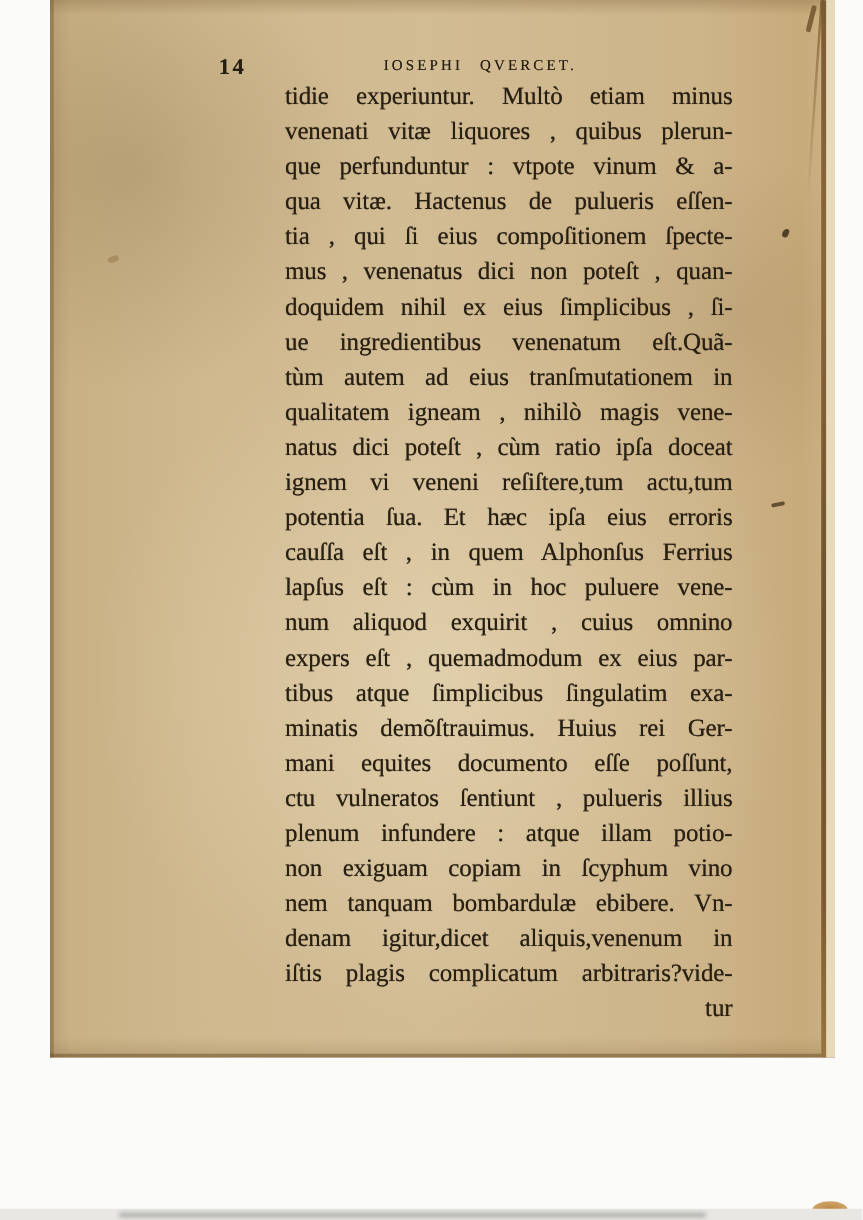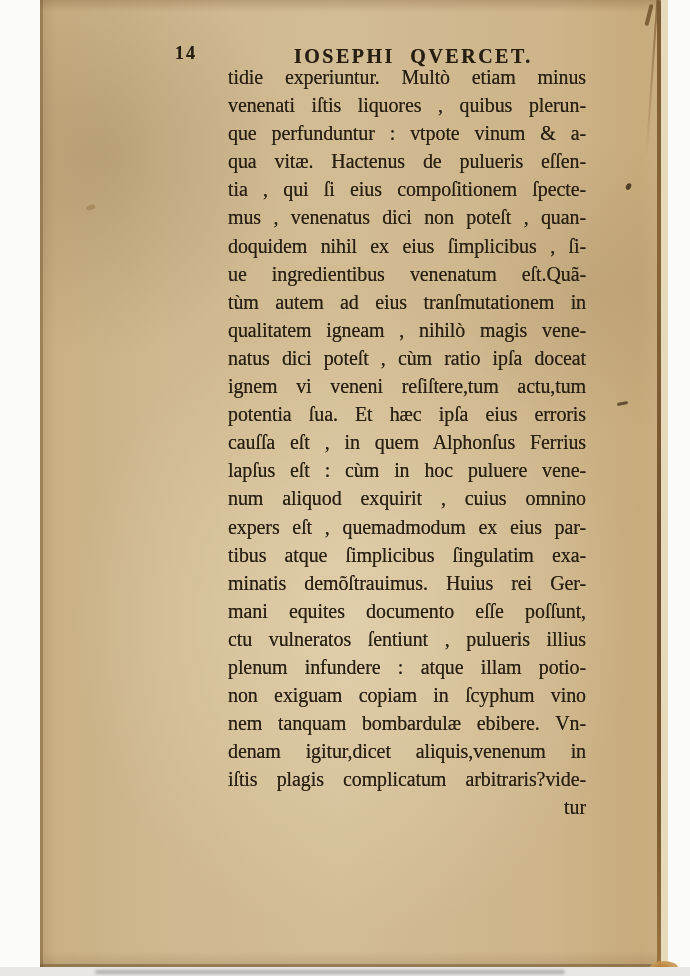--- a/index.html
+++ b/index.html
@@ -3,21 +3,21 @@
 <meta charset="utf-8">
 <style>
   html,body{margin:0;padding:0;}
   body{
     width:690px;height:976px;position:relative;overflow:hidden;
     background:#fbfbfa;
     font-family:"Liberation Serif","DejaVu Serif",serif;
   }
   
   .paper{
-    position:absolute;left:40px;top:0;width:628px;height:967px;
+    position:absolute;left:40px;top:0;width:628px;height:846px;
     background:
       linear-gradient(180deg, rgba(122,92,52,.30) 0px, rgba(122,92,52,0) 12px),
       linear-gradient(0deg,  rgba(122,92,52,.22) 0px, rgba(122,92,52,0) 16px),
       radial-gradient(ellipse 62% 46% at 50% 64%, rgba(255,247,221,.32), rgba(255,247,221,0) 72%),
       radial-gradient(ellipse 42% 30% at 10% 16%, rgba(105,78,40,.20), rgba(105,78,40,0) 70%),
       radial-gradient(ellipse 30% 22% at 88% 30%, rgba(110,82,45,.12), rgba(110,82,45,0) 70%),
       linear-gradient(90deg,#bda176 0px,#c9b185 16px,#cfb88e 120px,#d2bc94 300px,#cdb489 520px,#c7ab7b 600px,#cbb184 628px);
   }
   .edge-left{position:absolute;left:0;top:0;bottom:0;width:3px;background:rgba(118,88,48,.45);}
   .edge-bottom{position:absolute;left:0;right:0;bottom:0;height:3px;background:rgba(108,80,44,.5);}
@@ -36,22 +36,22 @@
   .corner-blob{position:absolute;left:650px;top:961px;width:28px;height:13px;background:radial-gradient(ellipse at 50% 50%,#b5772f,#c99a55 70%,rgba(201,154,85,0));border-radius:50%;opacity:.9;}
   
   .bottom-strip{position:absolute;left:0;right:0;bottom:0;height:9px;background:#e8e7e4;}
   .bottom-smudge{position:absolute;left:95px;bottom:2px;width:470px;height:4px;background:rgba(122,121,117,.5);border-radius:2px;filter:blur(1.5px);}
   
   .pagenum{
     position:absolute;left:135px;top:43px;font-size:18px;letter-spacing:2px;
     color:#271e12;font-weight:bold;text-shadow:0 0 .5px rgba(39,30,18,.7);
   }
   .running-title{
-    position:absolute;left:254px;top:45px;font-size:20px;letter-spacing:2.5px;word-spacing:8px;
-    color:#271e12;font-weight:bold;text-shadow:0 0 .5px rgba(39,30,18,.7);
+    position:absolute;left:267px;top:45px;font-size:12px;letter-spacing:2.5px;word-spacing:8px;
+    color:#271e12;font-weight:normal;text-shadow:0 0 .5px rgba(39,30,18,.7);
   }
   .textblock{position:absolute;left:160px;top:63px;width:386px;}
   .line{
     font-size:20px;line-height:28.1px;color:#281f13;
     text-align:justify;text-align-last:justify;
     letter-spacing:-0.1px;
     text-shadow:0 0 .6px rgba(40,31,19,.75);
     margin-left:28px;
   }
   .line.catchword{text-align:left;text-align-last:right;}
@@ -68,21 +68,21 @@
   <div class="crease-knot"></div>
   <div class="speck-1"></div>
   <div class="speck-2"></div>
   <div class="paper-mark"></div>
 
   <div class="pagenum">14</div>
   <div class="running-title">IOSEPHI QVERCET.</div>
 
   <div class="textblock">
     <div class="line">tidie experiuntur. Multò etiam minus</div>
-    <div class="line">venenati iſtis liquores , quibus plerun-</div>
+    <div class="line">venenati vitæ liquores , quibus plerun-</div>
     <div class="line">que perfunduntur : vtpote vinum &amp; a-</div>
     <div class="line">qua vitæ. Hactenus de pulueris eſſen-</div>
     <div class="line">tia , qui ſi eius compoſitionem ſpecte-</div>
     <div class="line">mus , venenatus dici non poteſt , quan-</div>
     <div class="line">doquidem nihil ex eius ſimplicibus , ſi-</div>
     <div class="line">ue ingredientibus venenatum eſt.Quã-</div>
     <div class="line">tùm autem ad eius tranſmutationem in</div>
     <div class="line">qualitatem igneam , nihilò magis vene-</div>
     <div class="line">natus dici poteſt , cùm ratio ipſa doceat</div>
     <div class="line">ignem vi veneni reſiſtere,tum actu,tum</div>

